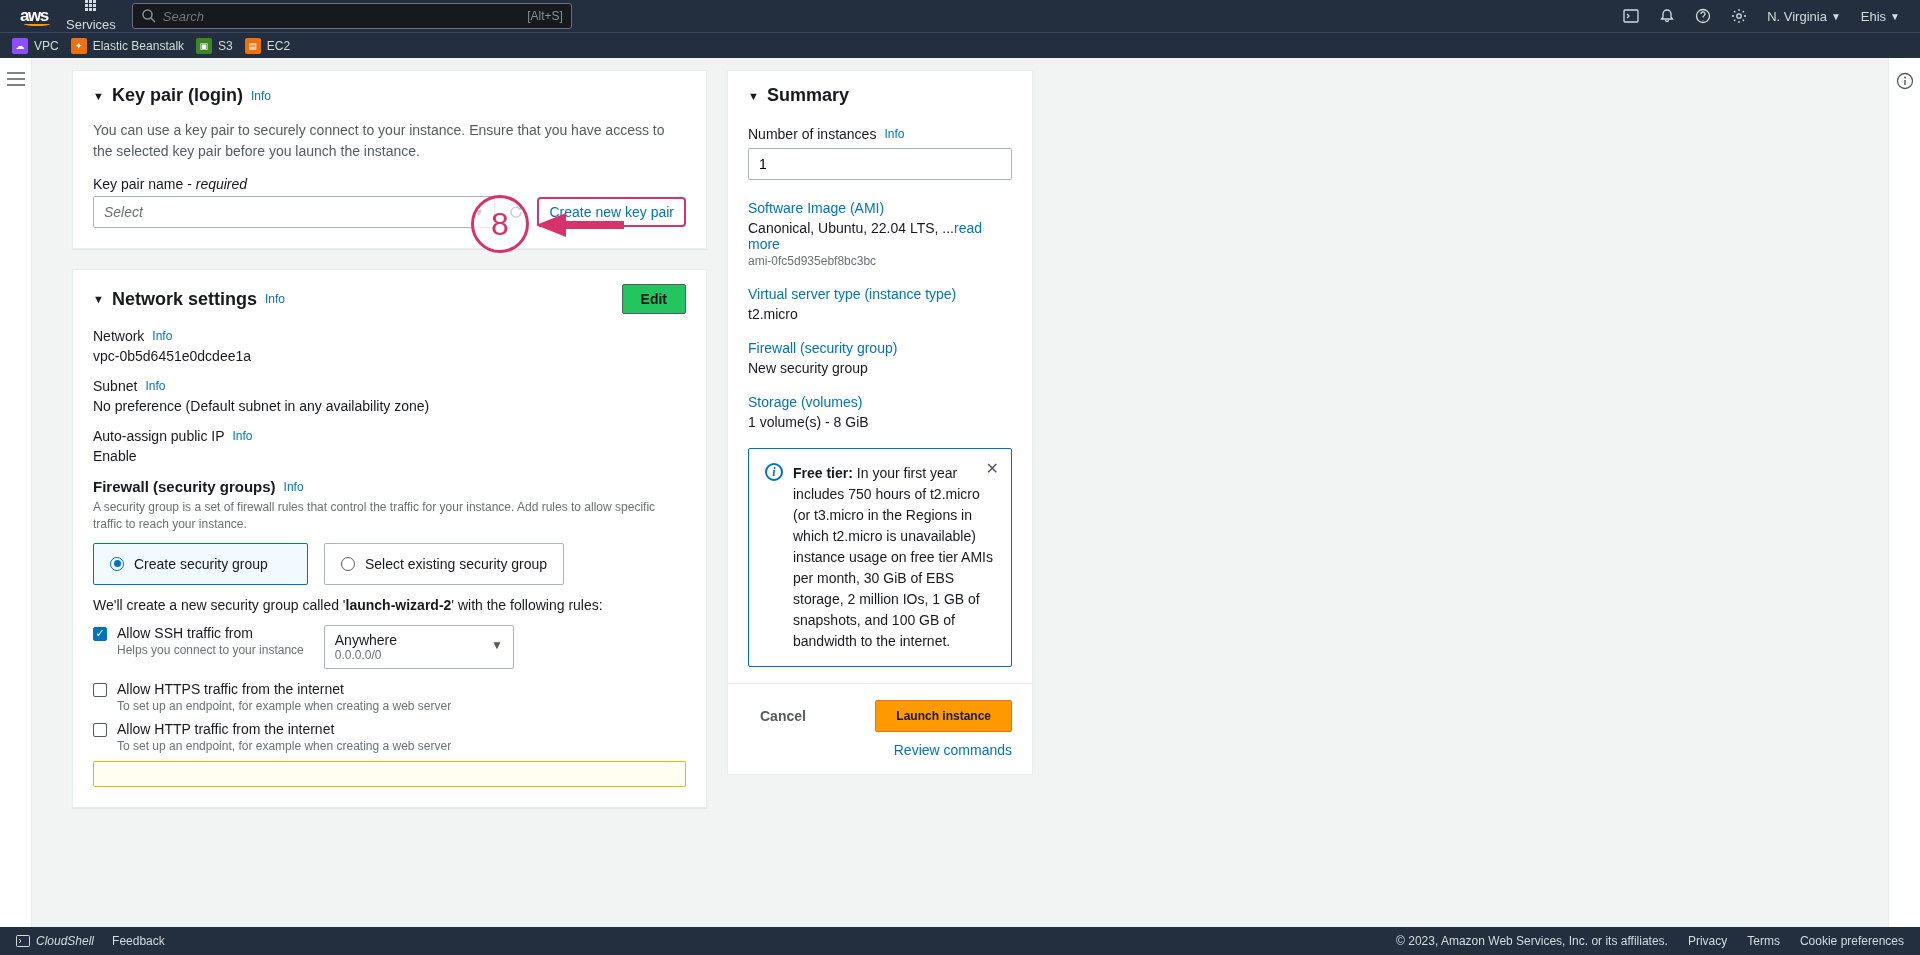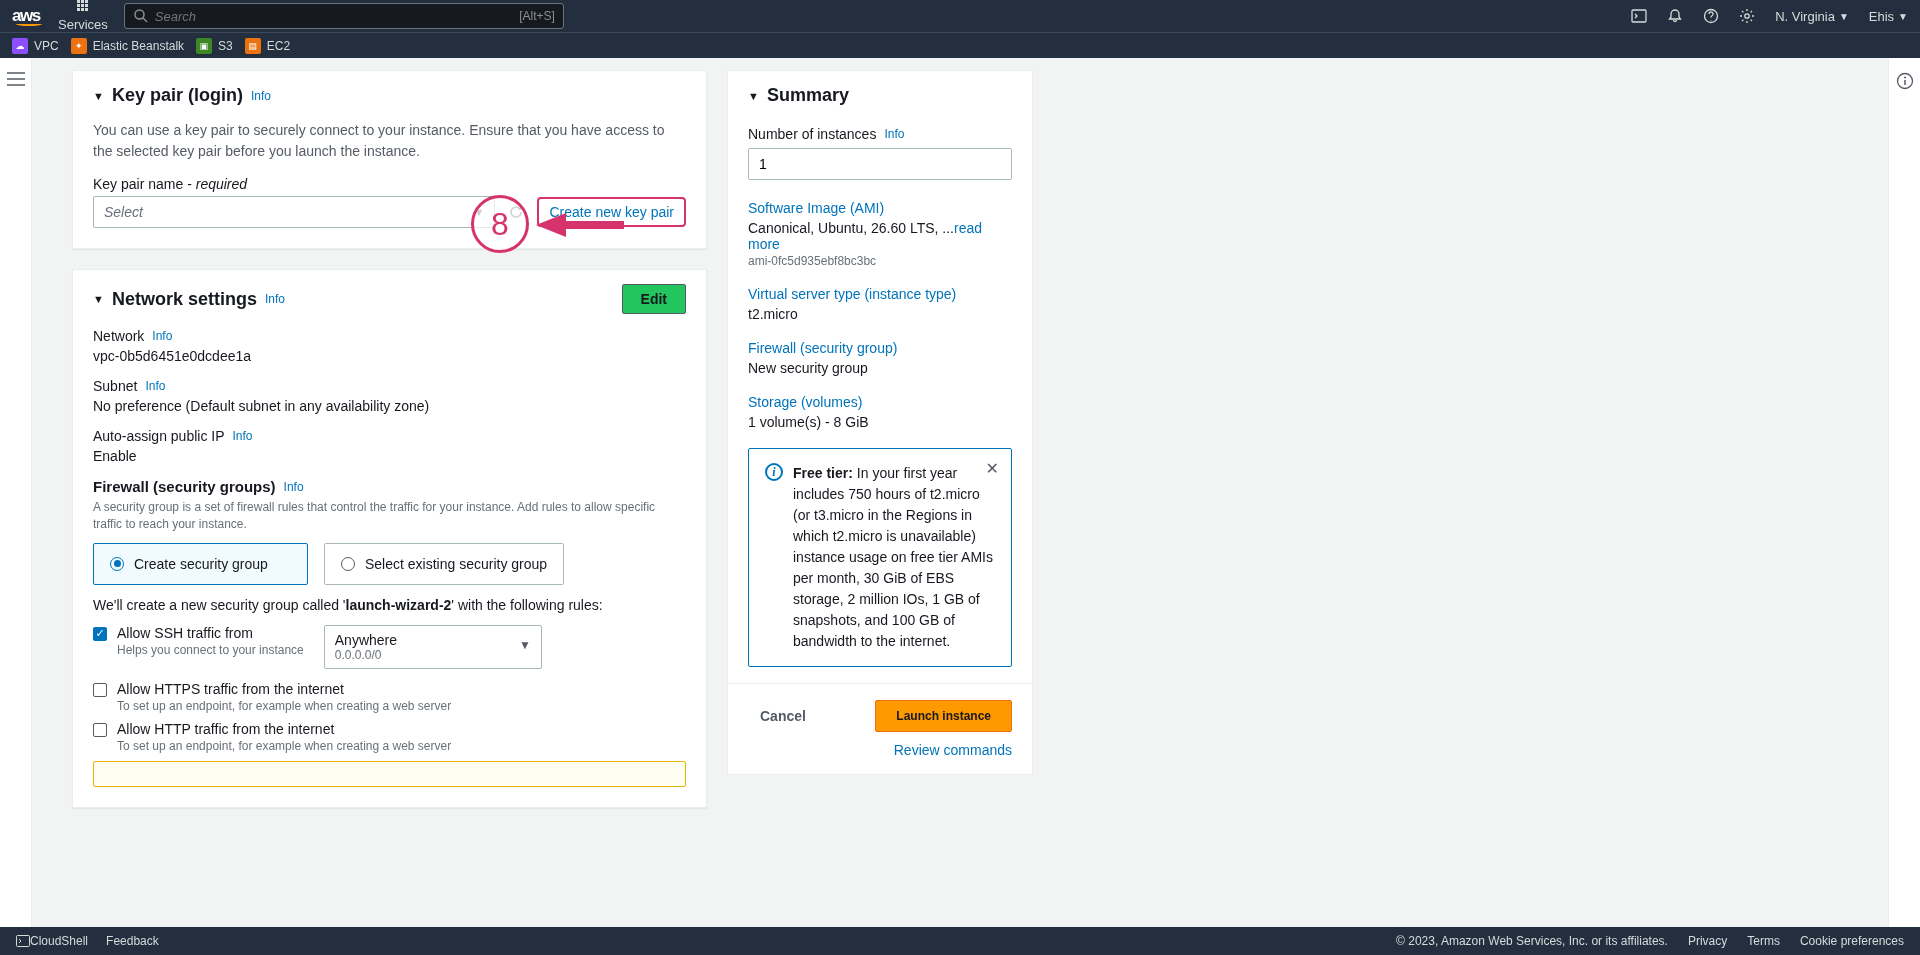--- a/index.html
+++ b/index.html
@@ -1,20 +1,20 @@
 <!DOCTYPE html>
 <html><head>
 <meta charset="utf-8">
 <style>
 * { box-sizing: border-box; margin: 0; padding: 0; }
 body { font-family: "Amazon Ember", "Helvetica Neue", Arial, sans-serif; font-size: 14px; color: #16191f; background: #f2f3f3; overflow: hidden; }
 a { color: #0073bb; text-decoration: none; cursor: pointer; }
 
 
-.topnav { height: 32px; background: #232f3e; display: flex; align-items: center; color: #d5dbdb; padding: 0 12px; }
+.topnav { height: 32px; background: #232f3e; display: flex; align-items: center; color: #d5dbdb; padding: 0 20px; }
 .logo { font-weight: 700; letter-spacing: -1.5px; font-size: 17px; color: #fff; margin-right: 16px; }
 .logo .smile { display: block; height: 4px; width: 26px; border-bottom: 2px solid #ff9900; border-radius: 0 0 50% 50%; margin-top: -4px; margin-left: 4px; }
 .services-btn { display: flex; align-items: center; gap: 6px; margin-right: 16px; color: #d5dbdb; cursor: pointer; font-size: 13px; flex-direction: column; }
 .grid-icon { display: grid; grid-template-columns: repeat(3,3px); grid-template-rows: repeat(3,3px); gap: 1px; }
 .grid-icon span { background: #d5dbdb; width: 3px; height: 3px; }
 .search-box { display: flex; align-items: center; background: #16191f; border: 1px solid #687078; border-radius: 3px; height: 26px; width: 440px; padding: 0 8px; color: #879196; }
 .search-box input { flex: 1; background: transparent; border: none; outline: none; color: #d5dbdb; font-style: italic; font-size: 13px; margin-left: 6px; }
 .search-shortcut { font-size: 12px; color: #879196; }
 .topnav-right { margin-left: auto; display: flex; align-items: center; gap: 20px; }
 .topnav-icon { color: #d5dbdb; cursor: pointer; display: flex; align-items: center; }
@@ -77,21 +77,21 @@
 .radio-dot { width: 14px; height: 14px; border: 1px solid #545b64; border-radius: 50%; display: flex; align-items: center; justify-content: center; flex-shrink: 0; }
 .radio-dot.on { border-color: #0073bb; }
 .radio-dot.on::after { content: ""; width: 7px; height: 7px; background: #0073bb; border-radius: 50%; }
 .rule-text { font-size: 14px; margin-bottom: 12px; }
 .chk-row { display: flex; align-items: flex-start; gap: 10px; margin-bottom: 8px; }
 .chk { width: 14px; height: 14px; border: 1px solid #545b64; border-radius: 2px; margin-top: 2px; flex-shrink: 0; cursor: pointer; display: flex; align-items: center; justify-content: center; }
 .chk.on { background: #0073bb; border-color: #0073bb; color: #fff; font-size: 11px; }
 .chk-body .chk-label { font-size: 14px; }
 .chk-body .chk-hint { font-size: 12px; color: #687078; margin-top: 2px; }
 .ssh-row { display: flex; align-items: flex-start; gap: 20px; margin-bottom: 12px; }
-.ssh-select { width: 218px; border: 1px solid #aab7b8; border-radius: 2px; padding: 6px 10px; position: relative; cursor: pointer; }
+.ssh-select { width: 190px; border: 1px solid #aab7b8; border-radius: 2px; padding: 6px 10px; position: relative; cursor: pointer; }
 .ssh-select .line1 { font-size: 14px; }
 .ssh-select .line2 { font-size: 12px; color: #687078; }
 .ssh-select .sel-caret { position: absolute; right: 10px; top: 12px; font-size: 12px; color: #545b64; }
 .warning-box { border: 1px solid #e6b800; border-radius: 2px; background: #fffef0; padding: 12px 16px; margin-top: 8px; height: 6px; overflow: hidden; }
 
 
 .summary-panel { background: #fff; border: 1px solid #eaeded; }
 .summary-body { padding: 16px 20px; }
 .sum-label { font-size: 14px; display: flex; align-items: center; gap: 8px; margin-bottom: 6px; }
 .num-input { height: 32px; border: 1px solid #aab7b8; border-radius: 2px; width: 100%; padding: 0 10px; font-size: 14px; outline: none; margin-bottom: 20px; }
@@ -105,21 +105,21 @@
 .info-box .close-x { position: absolute; top: 10px; right: 12px; font-size: 16px; color: #545b64; cursor: pointer; }
 .action-row { border-top: 1px solid #eaeded; padding: 16px 20px; display: flex; flex-direction: column; gap: 10px; }
 .action-top { display: flex; align-items: center; justify-content: space-between; }
 .cancel-btn { background: transparent; border: none; color: #545b64; font-size: 14px; font-weight: 700; cursor: pointer; padding: 8px 12px; }
 .launch-btn { background: #ff9900; border: 1px solid #ec7211; color: #16191f; font-weight: 700; padding: 8px 20px; border-radius: 2px; cursor: pointer; font-size: 12px; }
 .review-link { text-align: right; font-size: 14px; }
 
 
 .footer { position: fixed; bottom: 0; left: 0; right: 0; height: 28px; background: #232f3e; color: #d5dbdb; display: flex; align-items: center; padding: 0 16px; font-size: 12px; }
 .footer-left { display: flex; align-items: center; gap: 18px; }
-.cloudshell { display: flex; align-items: center; cursor: pointer; }
+.cloudshell { display: flex; align-items: center; gap: 6px; cursor: pointer; font-style: italic; }
 .footer-right { margin-left: auto; display: flex; align-items: center; gap: 20px; }
 .footer a { color: #d5dbdb; }
 
 .svg-icon { width: 16px; height: 16px; }
 </style>
 </head>
 <body>
 
 <div class="topnav">
   <div class="logo">aws<span class="smile"></span></div>
@@ -335,21 +335,21 @@
         </div>
         <div class="summary-body">
           <div class="sum-label">
               <span>Number of instances</span>
               <a class="info-link">Info</a>
             </div>
           <input class="num-input" type="text" value="1" style="">
 
           <div class="sum-block">
             <a class="sum-link-label">Software Image (AMI)</a>
-            <div class="sum-val"><span>Canonical, Ubuntu, 26.60 LTS, ...</span><a>read more</a></div>
+            <div class="sum-val"><span>Canonical, Ubuntu, 22.04 LTS, ...</span><a>read more</a></div>
             <span class="sum-sub">ami-0fc5d935ebf8bc3bc</span>
           </div>
 
           <div class="sum-block">
             <a class="sum-link-label">Virtual server type (instance type)</a>
             <div class="sum-val">t2.micro</div>
           </div>
 
           <div class="sum-block">
             <a class="sum-link-label">Firewall (security group)</a>

